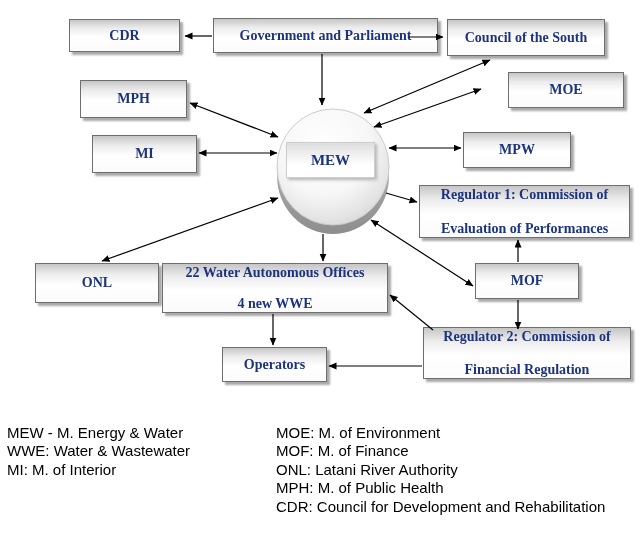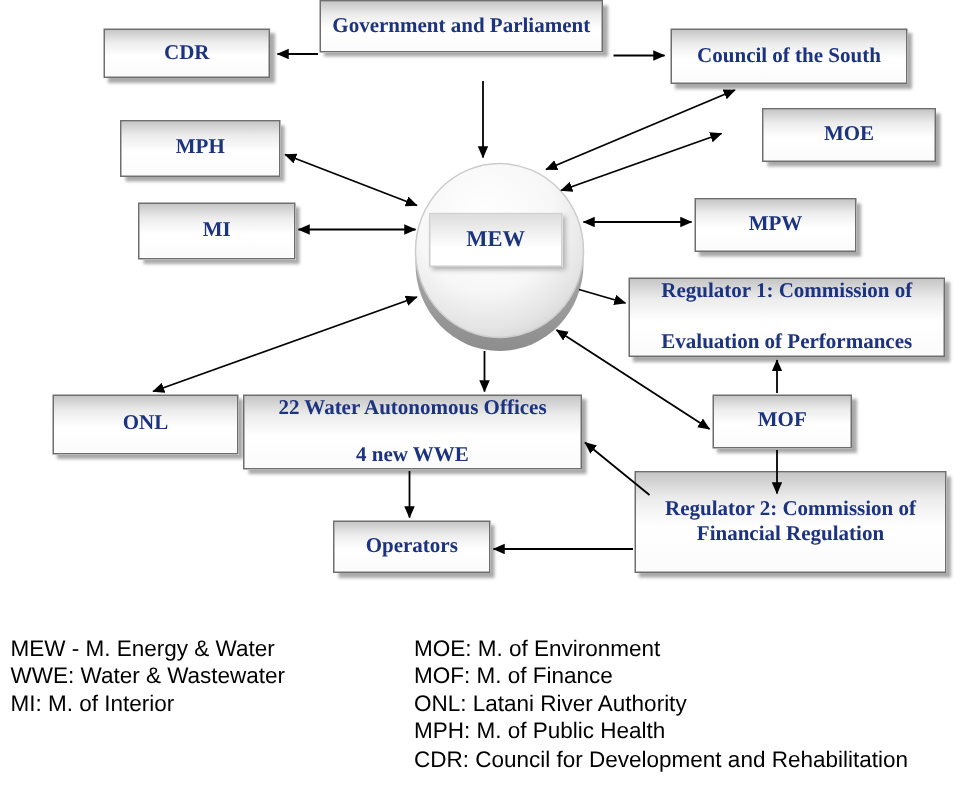--- a/index.html
+++ b/index.html
@@ -56,21 +56,21 @@
       </linearGradient>
     </defs>
     <ellipse cx="333" cy="176" rx="56" ry="58" fill="url(#shadowGrad)"></ellipse>
     <ellipse cx="333" cy="167" rx="56" ry="58" fill="url(#sphereGrad)" stroke="#cccccc" stroke-width="1"></ellipse>
   </svg>
 
   <div class="node" style="left:69px;top:19px;width:111px;height:33px;">
     <div>CDR</div>
   </div>
 
-  <div class="node" style="left:213px;top:0;width:189px;height:35px;">
+  <div class="node" style="left:213px;top:18px;width:225px;height:35px;">
     <div>Government and Parliament</div>
   </div>
 
   <div class="node" style="left:447px;top:19px;width:158px;height:37px;">
     <div>Council of the South</div>
   </div>
 
   <div class="node" style="left:508px;top:72px;width:116px;height:36px;">
     <div>MOE</div>
   </div>
@@ -98,25 +98,25 @@
 
   <div class="node" style="left:35px;top:263px;width:124px;height:40px;">
     <div>ONL</div>
   </div>
 
   <div class="node spread" style="left:162px;top:263px;width:226px;height:50px;">
     <div>22 Water Autonomous Offices</div>
     <div>4 new WWE</div>
   </div>
 
-  <div class="node" style="left:475px;top:263px;width:93px;height:36px;">
+  <div class="node" style="left:475px;top:263px;width:104px;height:36px;">
     <div>MOF</div>
   </div>
 
-  <div class="node" style="left:423px;top:314px;width:208px;height:68px;">
+  <div class="node" style="left:423px;top:327px;width:208px;height:52px;justify-content:space-between;">
     <div>Regulator 2: Commission of</div>
     <div class="l2">Financial Regulation</div>
   </div>
 
   <div class="node" style="left:222px;top:347px;width:105px;height:35px;">
     <div>Operators</div>
   </div>
 
   <svg id="arrows" width="643" height="534" viewBox="0 0 643 534">
     <defs>

